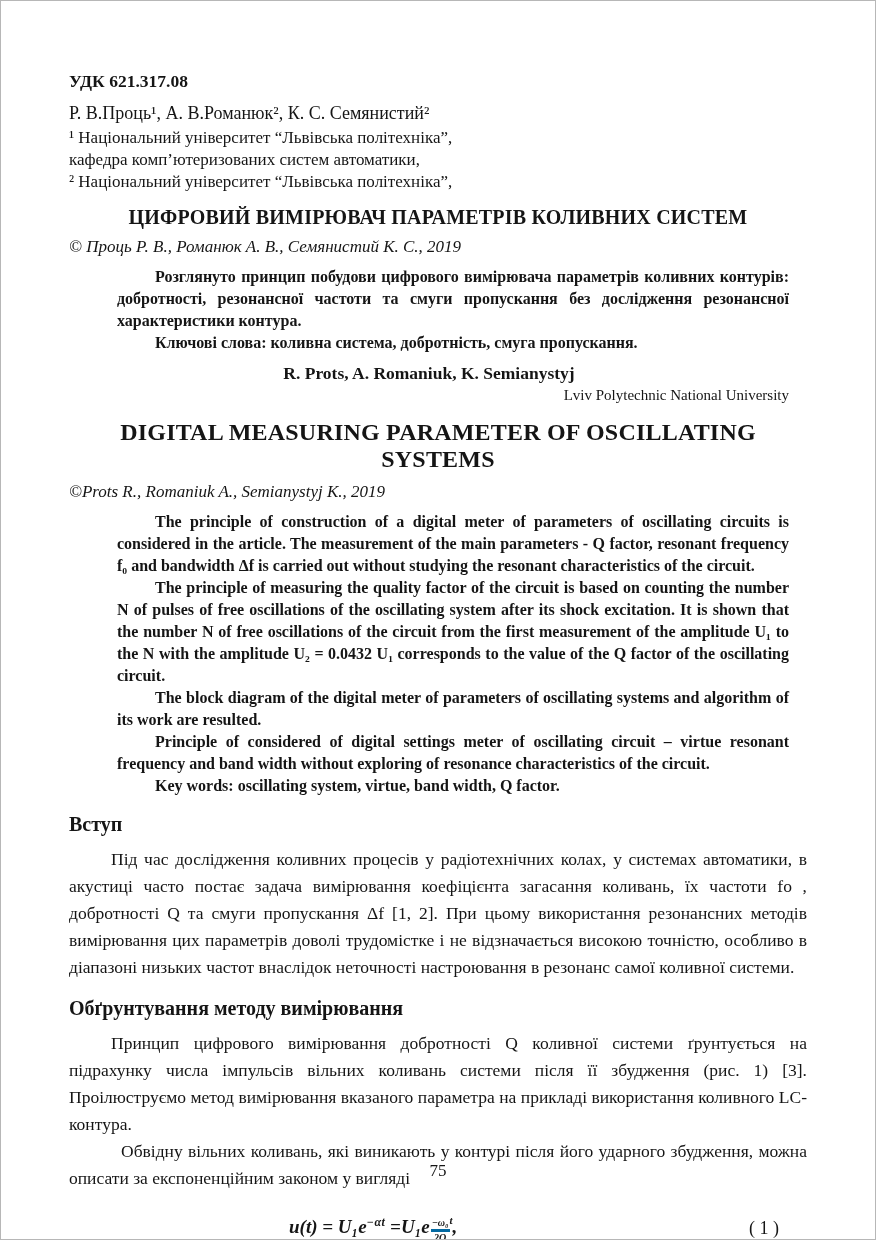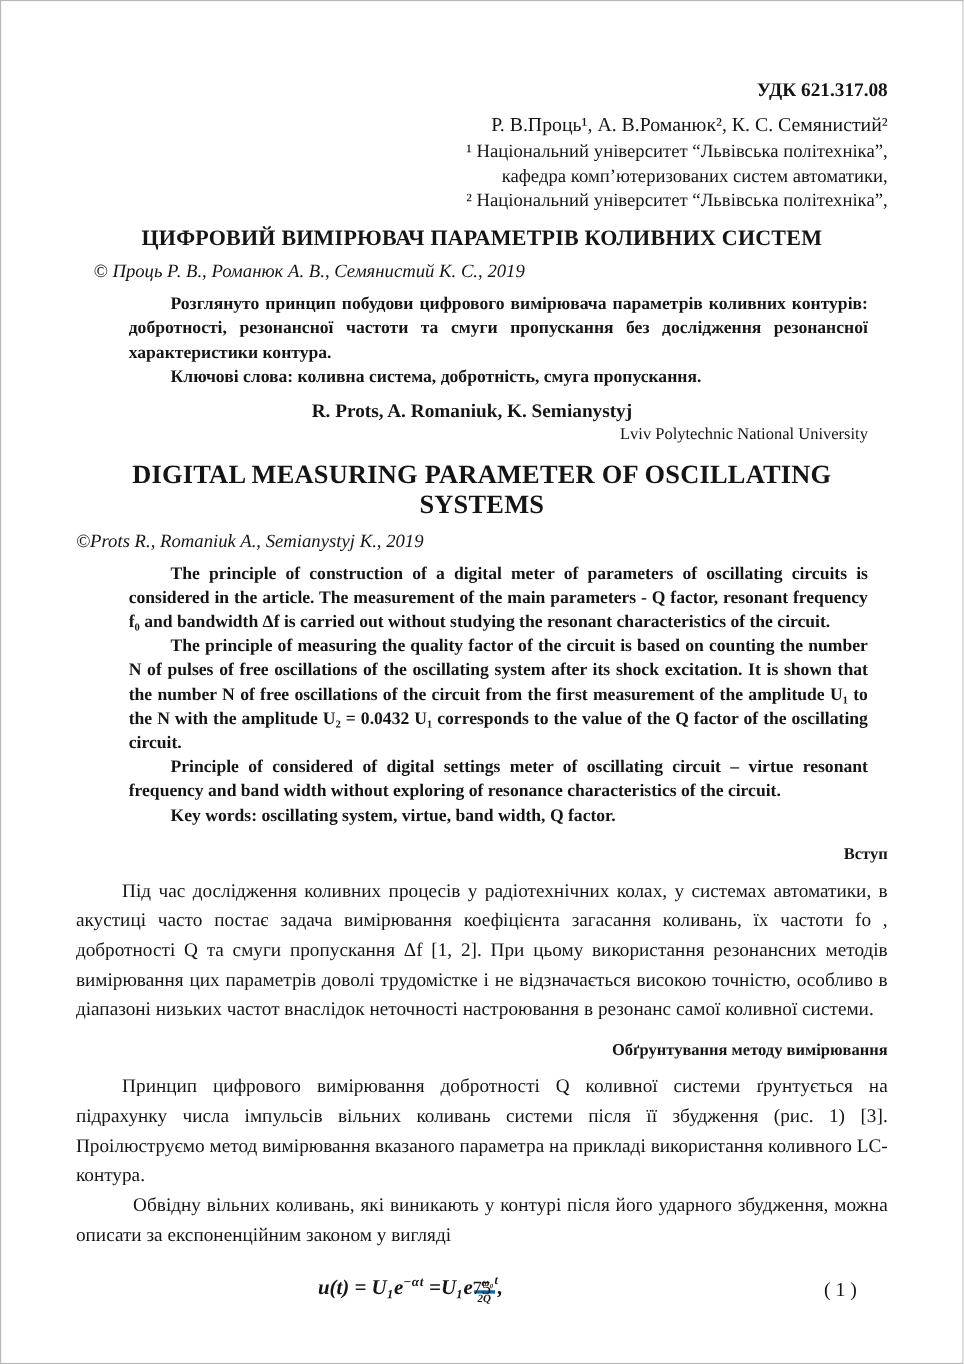--- a/index.html
+++ b/index.html
@@ -9,46 +9,46 @@
     height: 1240px;
     margin: 0 auto;
     background: #ffffff;
     border: 1px solid #b7b7b7;
     box-sizing: border-box;
     padding: 70px 68px 0 68px;
     overflow: hidden;
     font-family: "Liberation Serif", "DejaVu Serif", serif;
     color: #151515;
   }
-  .right-block { text-align: right; font-size: 17px; line-height: 21px; }
+  .right-block { font-size: 17px; line-height: 21px; }
   .udk { font-weight: bold; font-size: 17.5px; margin-bottom: 9px; }
   .authors-ua { font-weight: normal; font-size: 18px; line-height: 24px; margin-bottom: 2px; }
   .affil-line { font-size: 17px; line-height: 22px; }
   .title-ua {
     text-align: center; font-weight: bold; font-size: 20px;
     margin: 13px 0 7px 0; letter-spacing: 0.2px;
   }
-  .copyright-ua { font-style: italic; font-size: 17px; line-height: 22px; margin: 4px 0 8px 16px; }
+  .copyright-ua { font-style: italic; font-size: 17px; line-height: 22px; margin: 4px 0 8px 0; }
   .abstract {
     font-weight: bold; font-size: 16px; line-height: 22px;
     text-align: justify; padding-left: 48px; padding-right: 18px;
   }
   .abstract p { margin: 0; text-indent: 38px; }
   .en-authors {
     text-align: center; font-weight: bold; font-size: 17.5px;
     line-height: 22px; padding-right: 18px; margin-top: 8px;
   }
   .en-affil { text-align: right; font-size: 15px; line-height: 22px; padding-right: 18px; }
   .title-en {
     text-align: center; font-weight: bold; font-size: 24px;
     margin: 13px 0 8px 0; letter-spacing: 0.2px;
   }
   .copyright-en { font-style: italic; font-size: 17px; line-height: 22px; margin: 2px 0 8px 0; }
   .section-heading {
-    text-align: right; font-weight: bold; font-size: 15px;
+    text-align: left; font-weight: bold; font-size: 20px;
     margin: 16px 0 10px 0;
   }
   .body-para {
     font-size: 17.5px; line-height: 27px; text-align: justify;
     text-indent: 42px; margin: 0;
   }
   .body-para.second-indent { text-indent: 52px; }
   .formula-row {
     display: flex; align-items: center; margin-top: 22px;
     font-size: 18px;
@@ -96,20 +96,21 @@
   <div class="en-authors">R. Prots,  A. Romaniuk, K. Semianystyj</div>
   <div class="en-affil">Lviv Polytechnic National University</div>
 
   <div class="title-en">DIGITAL MEASURING PARAMETER OF OSCILLATING SYSTEMS</div>
 
   <div class="copyright-en">©Prots R.,  Romaniuk A., Semianystyj K., 2019</div>
 
   <div class="abstract">
     <p>The principle of construction of a digital meter of parameters of oscillating circuits is considered in the article. The measurement of the main parameters - Q factor, resonant frequency f₀ and bandwidth Δf is carried out without studying the resonant characteristics of the circuit.</p>
     <p>The principle of measuring the quality factor of the circuit is based on counting the number N of pulses of free oscillations of the oscillating system after its shock excitation. It is shown that the number N of free oscillations of the circuit from the first measurement of the amplitude U₁ to the N with the amplitude U₂ = 0.0432 U₁ corresponds to the value of the Q factor of the oscillating circuit.</p>
+    <p>The block diagram of the digital meter of parameters of oscillating systems and algorithm of its work are resulted.</p>
     <p>Principle of considered of digital settings meter of oscillating circuit – virtue resonant frequency and band width without exploring of resonance characteristics of the circuit.</p>
     <p>Key words: oscillating system, virtue, band width, Q factor.</p>
   </div>
 
   <div class="section-heading">Вступ</div>
   <p class="body-para">Під час дослідження коливних процесів у радіотехнічних колах, у системах автоматики, в акустиці часто постає задача вимірювання коефіцієнта загасання  коливань, їх частоти fo , добротності Q та смуги пропускання Δf [1, 2]. При цьому використання резонансних методів вимірювання цих параметрів доволі трудомістке і не відзначається високою точністю, особливо в діапазоні низьких частот внаслідок неточності настроювання в резонанс самої коливної системи.</p>
 
   <div class="section-heading">Обґрунтування методу вимірювання</div>
   <p class="body-para">Принцип цифрового вимірювання добротності Q коливної системи ґрунтується на підрахунку числа імпульсів вільних коливань системи після її збудження (рис. 1) [3].  Проілюструємо метод вимірювання вказаного параметра на прикладі використання коливного LC-контура.</p>
   <p class="body-para second-indent">Обвідну вільних коливань, які виникають у контурі після його ударного збудження, можна описати за експоненційним законом у вигляді</p>

